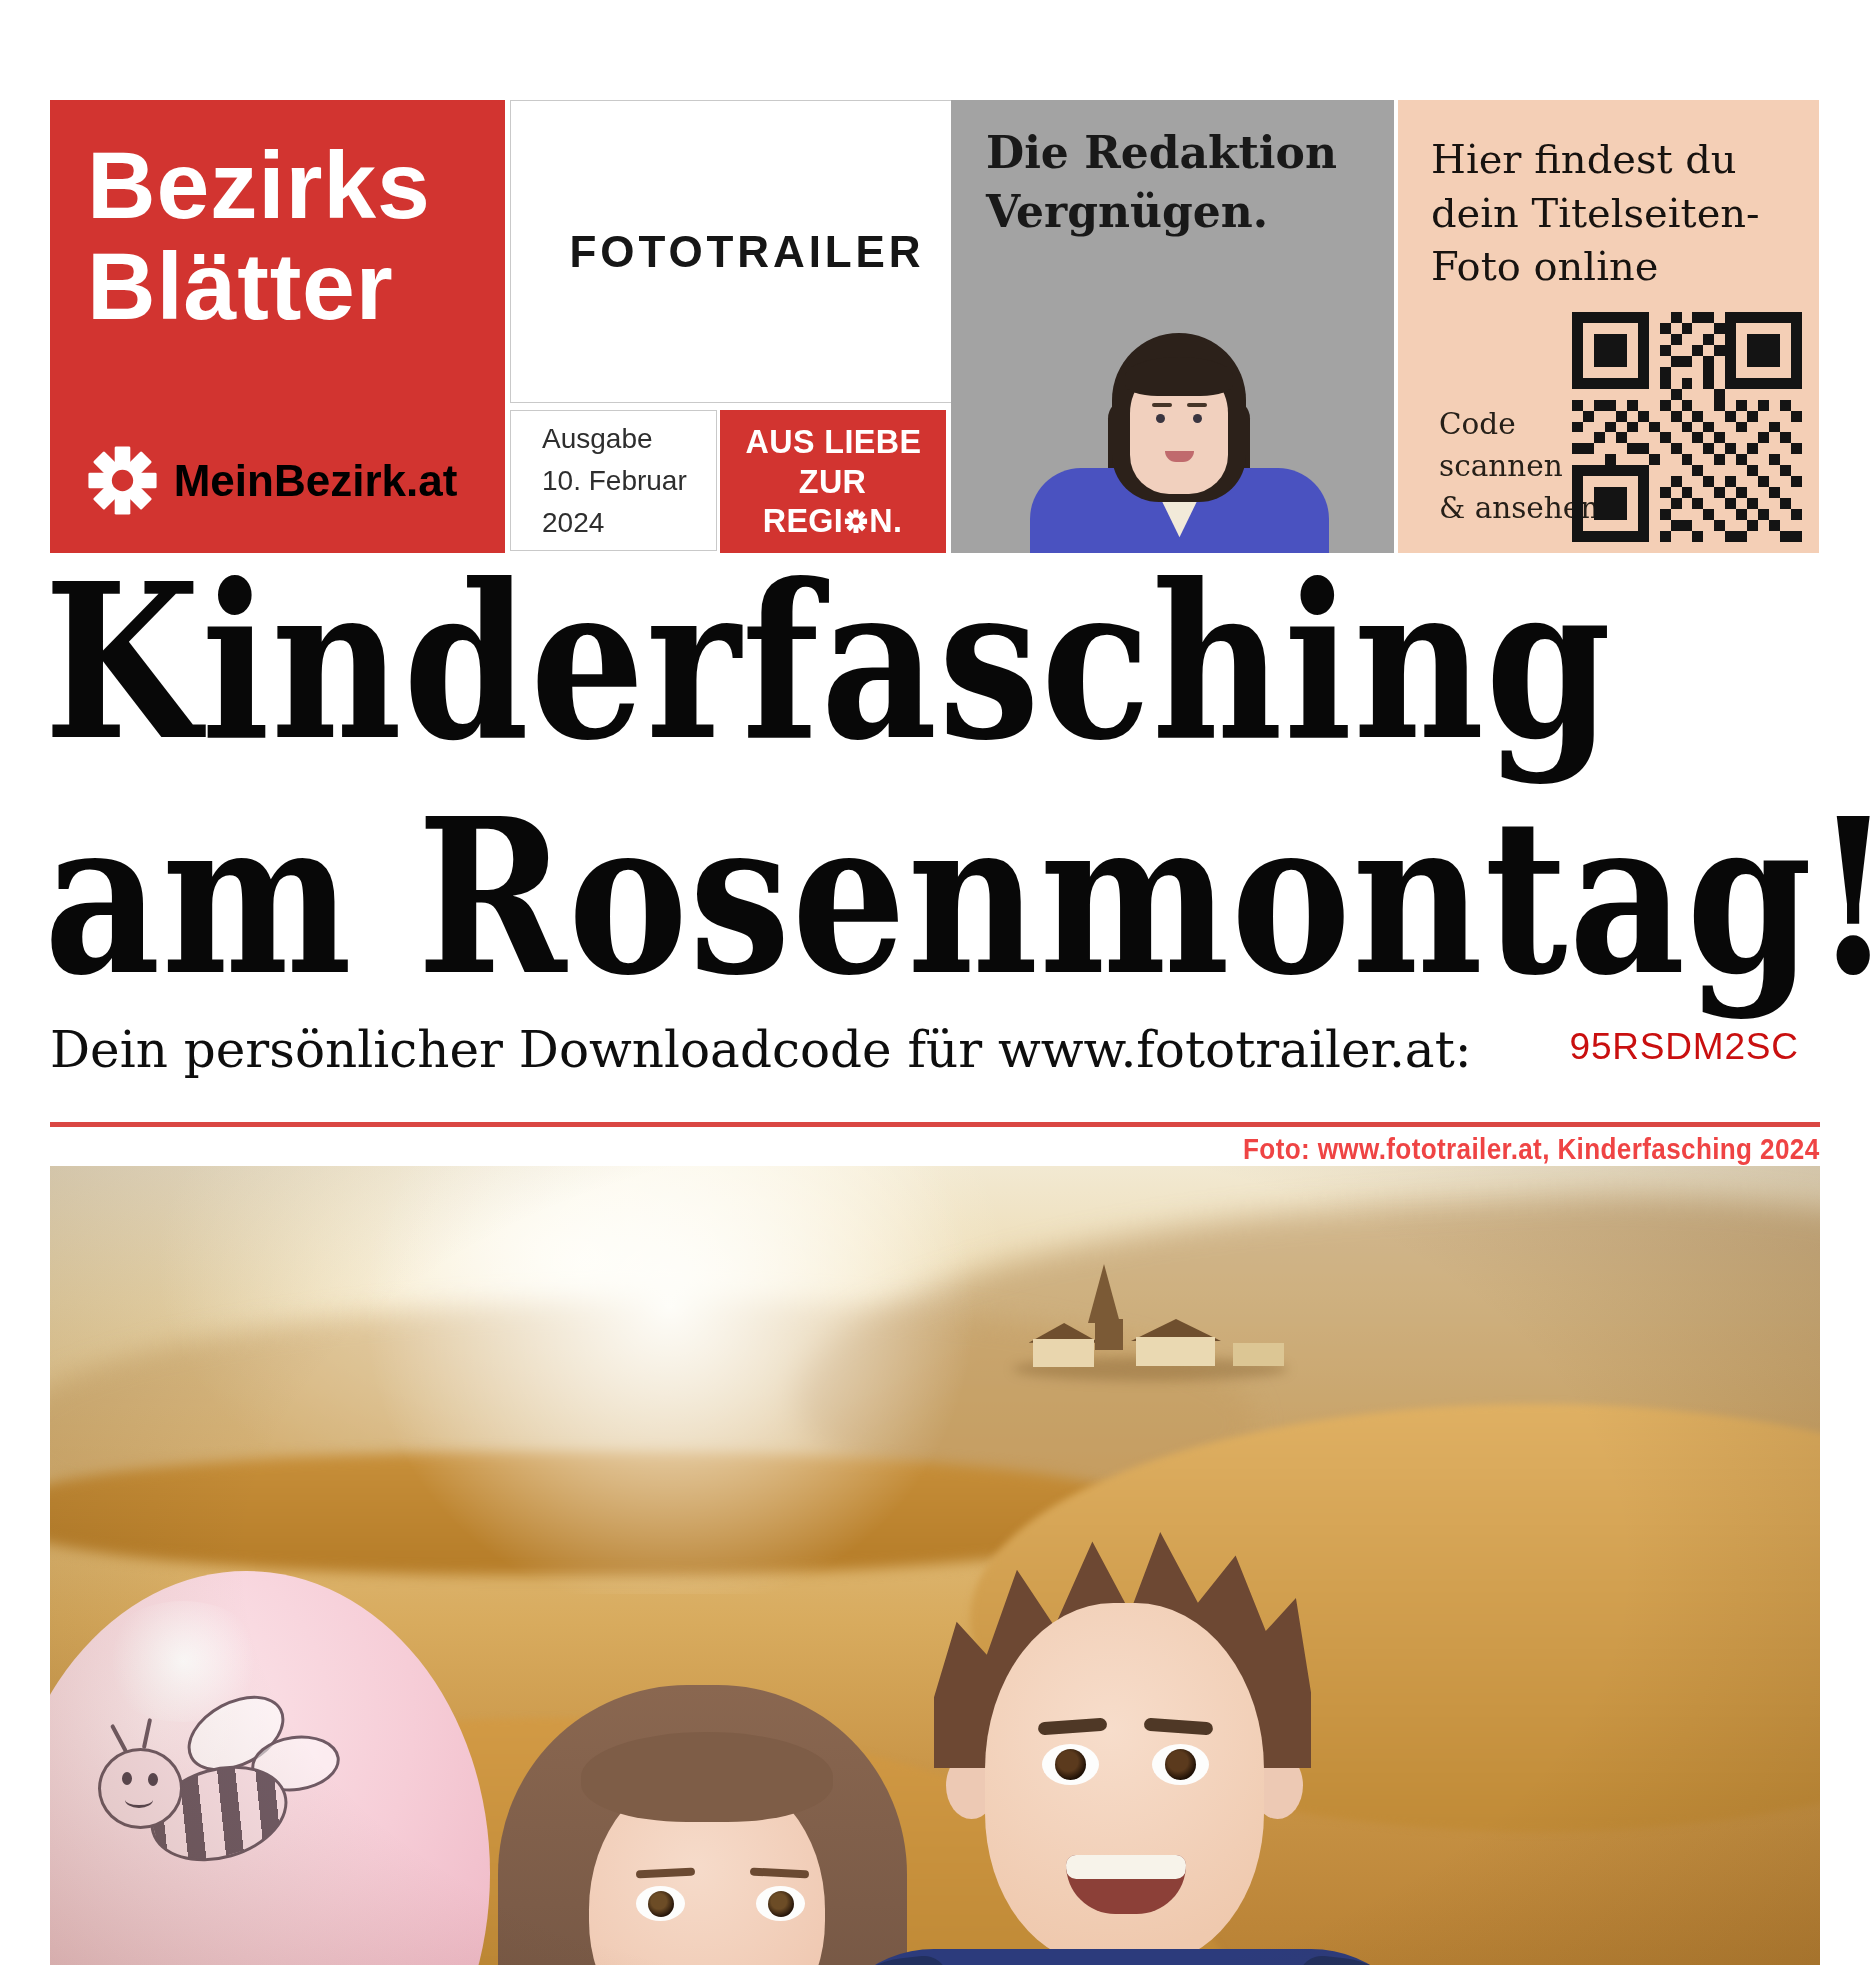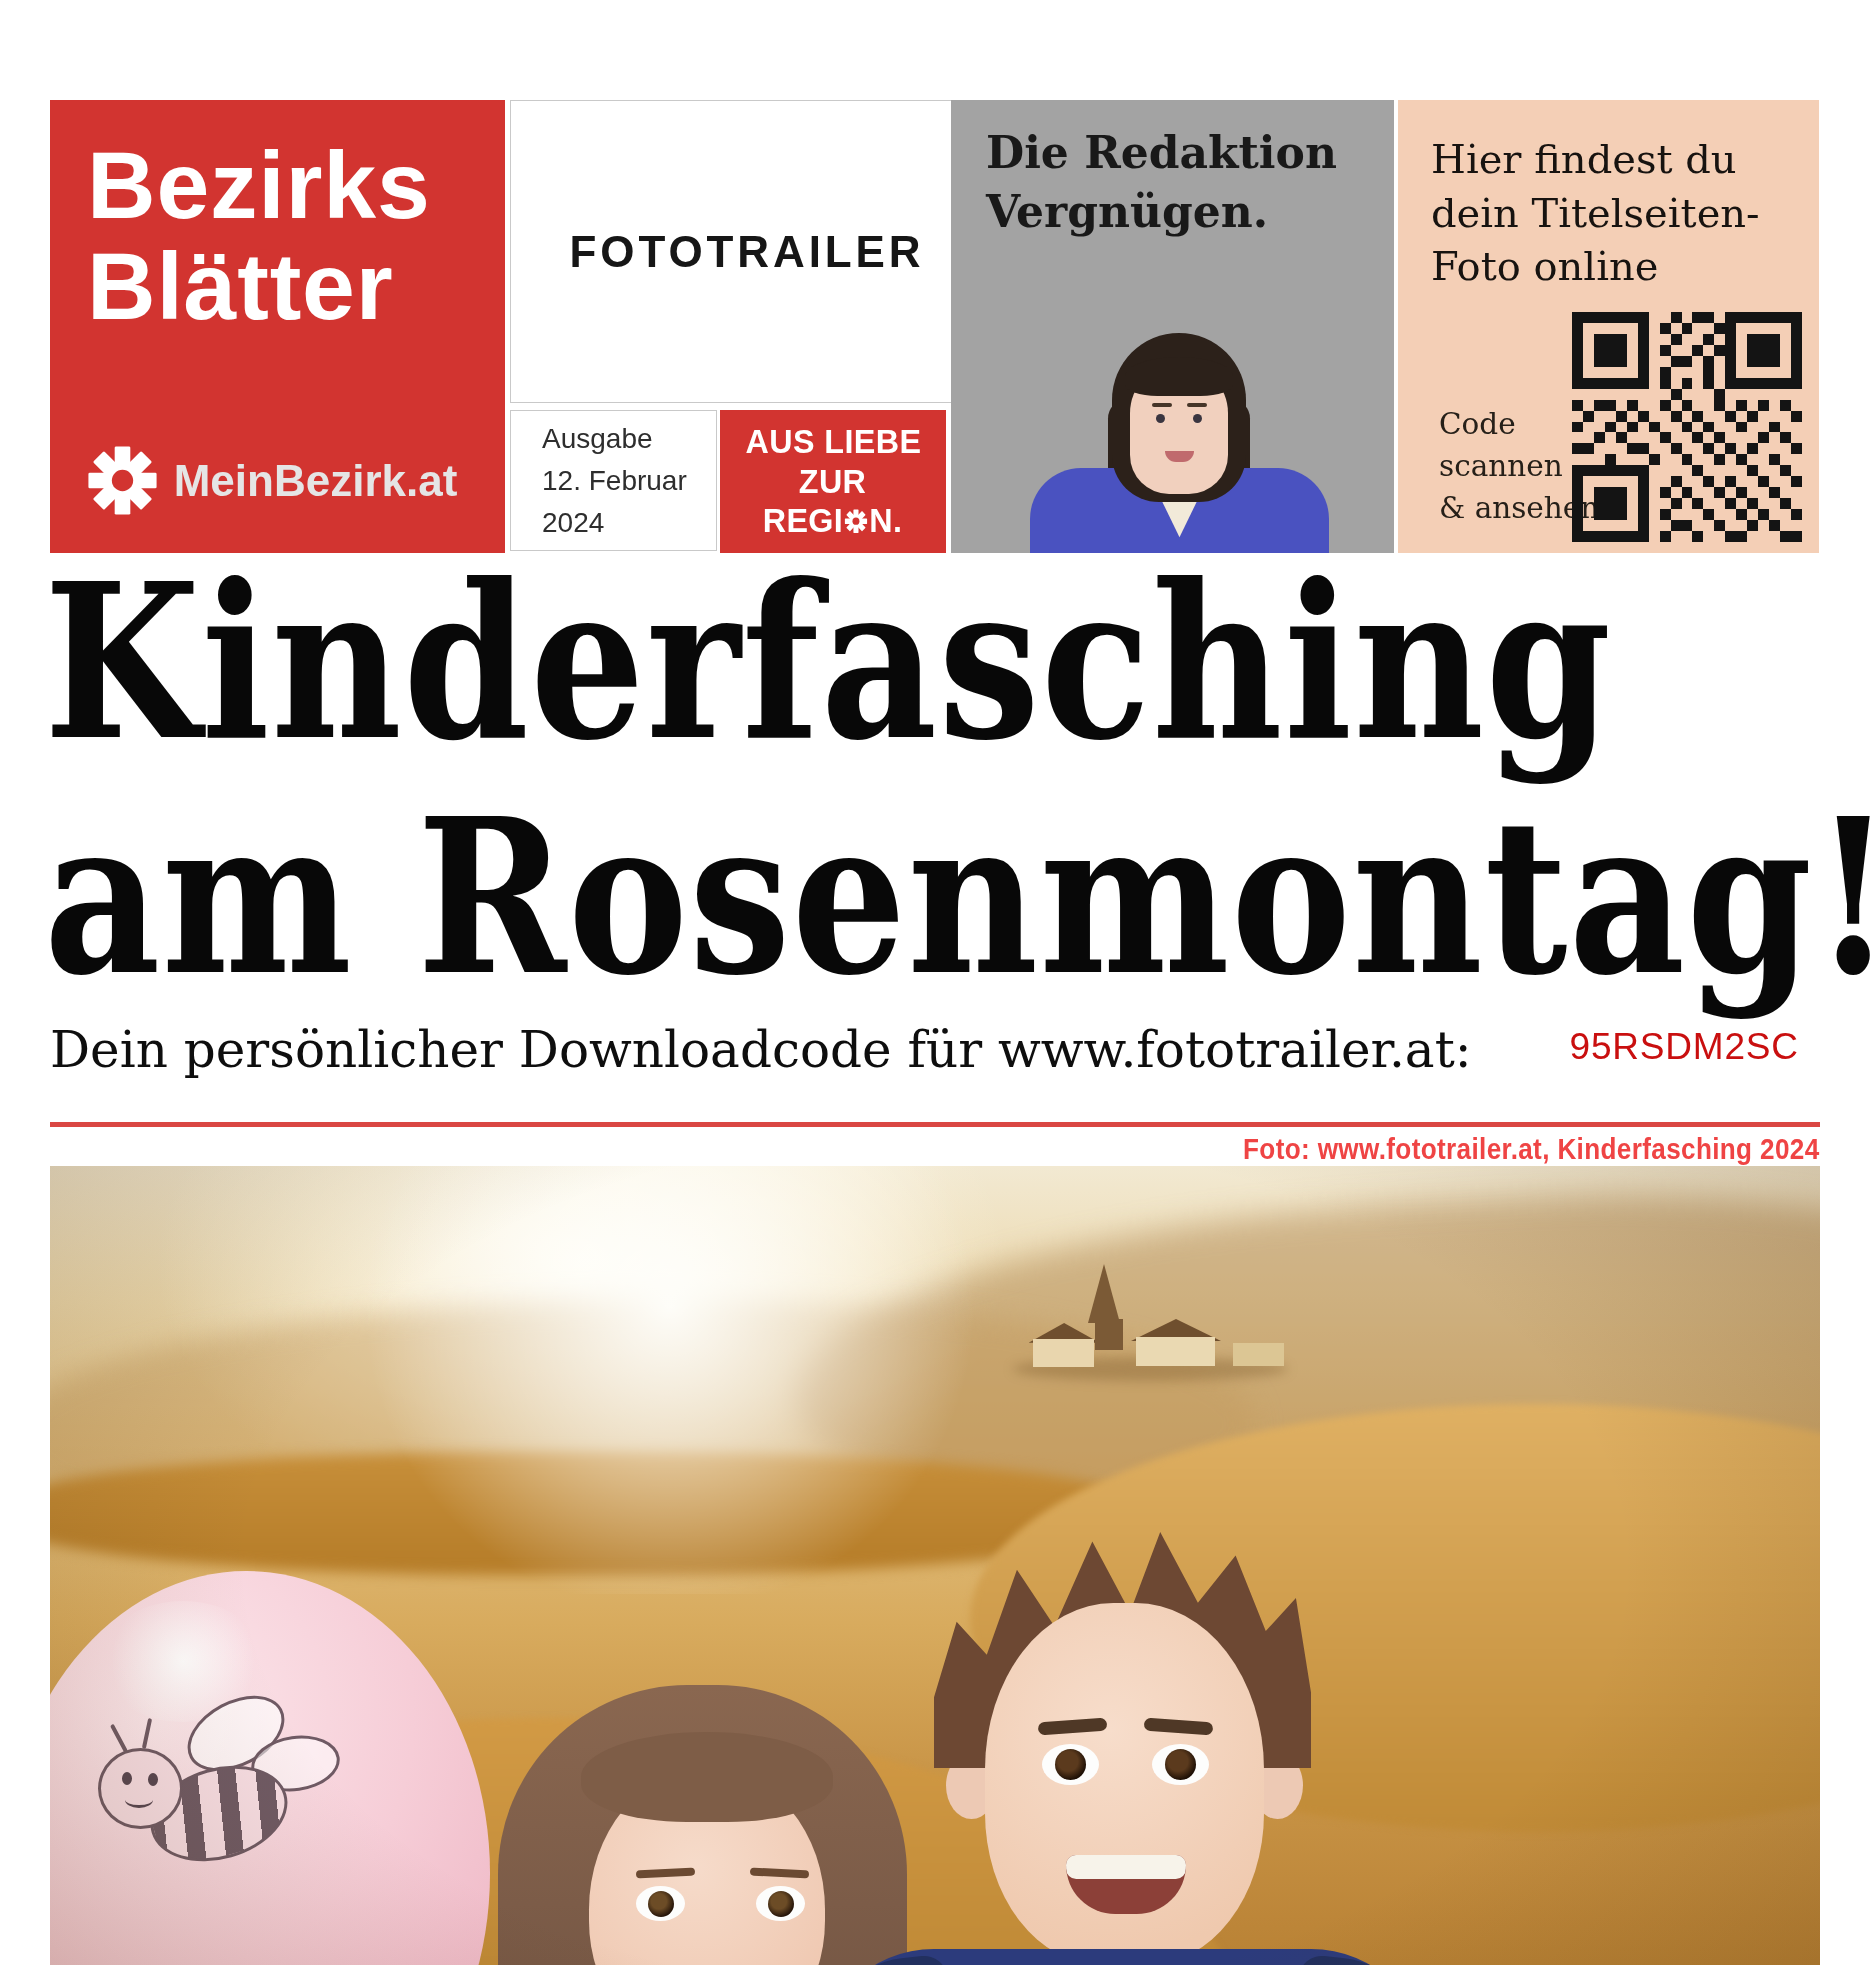--- a/index.html
+++ b/index.html
@@ -5,21 +5,21 @@
   html,body{margin:0;padding:0;background:#ffffff;}
   .page{position:relative;width:1871px;height:2664px;background:#ffffff;overflow:hidden;
         font-family:"Liberation Sans","DejaVu Sans",sans-serif;}
   .abs{position:absolute;}
   .serif{font-family:"DejaVu Serif","Liberation Serif",serif;}
 
   
   .logo-box{left:50px;top:100px;width:455px;height:453px;background:#d23430;}
   .brand{left:37px;top:35px;font-weight:700;font-size:95px;line-height:1.06;color:#fff;letter-spacing:0.8px;}
   .brand-site{left:37px;bottom:37px;display:flex;align-items:center;gap:15.7px;}
-  .brand-site .site-label{font-weight:700;font-size:44px;color:#e5e5e5;}
+  .brand-site .site-label{font-weight:700;font-size:44px;color:#000000;}
   .flower-svg{display:block;}
 
   .foto-box{left:510px;top:100px;width:432px;height:301px;background:#fff;border:1.2px solid #c9c9c9;
             display:flex;align-items:center;justify-content:center;padding-left:20px;}
   .foto-title{font-weight:700;font-size:44px;letter-spacing:3.9px;color:#161616;}
 
   .issue-box{left:510px;top:410px;width:207px;height:141px;background:#fff;border:1.2px solid #c9c9c9;
              display:flex;flex-direction:column;justify-content:center;padding-left:31px;box-sizing:border-box;}
   .issue-box div{font-size:28px;color:#2e2e2e;line-height:1.5;}
 
@@ -181,21 +181,21 @@
       <span class="site-label">MeinBezirk.at</span>
     </div>
   </div>
 
   <div class="abs foto-box">
     <span class="foto-title">FOTOTRAILER</span>
   </div>
 
   <div class="abs issue-box">
     <div>Ausgabe</div>
-    <div>12. Februar</div>
+    <div>10. Februar</div>
     <div>2024</div>
   </div>
 
   <div class="abs claim-box">
     <div class="cl">AUS LIEBE</div>
     <div class="cl">ZUR</div>
     <div class="cl">
       <span>REGI</span><svg class="claim-flower" width="24.4" height="24.4" viewBox="0 0 100 100">
           <g fill="#ffffff">
             <rect x="39" y="2" width="22" height="30" rx="2"></rect>

